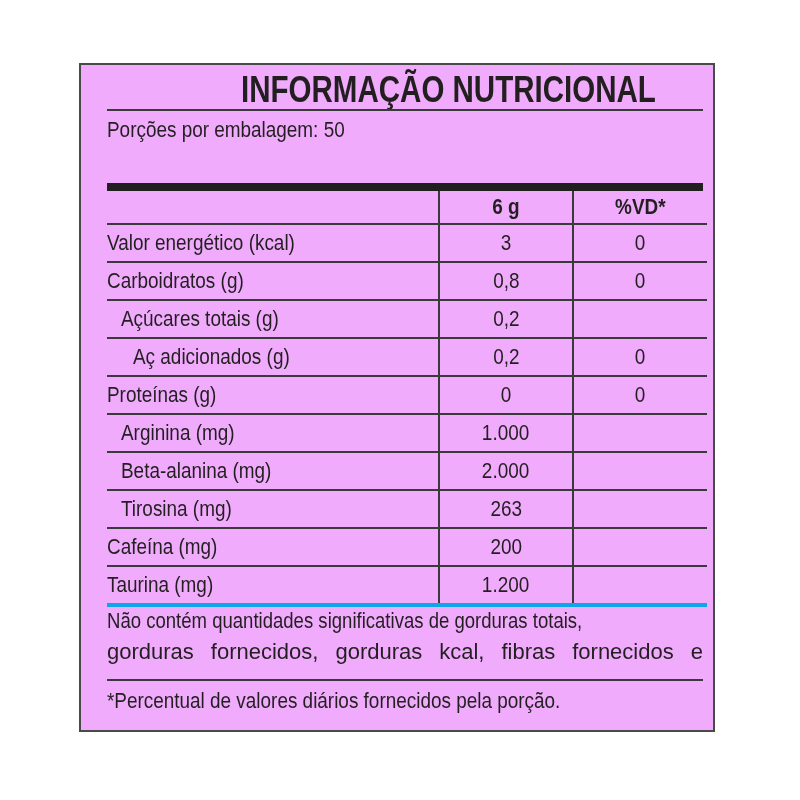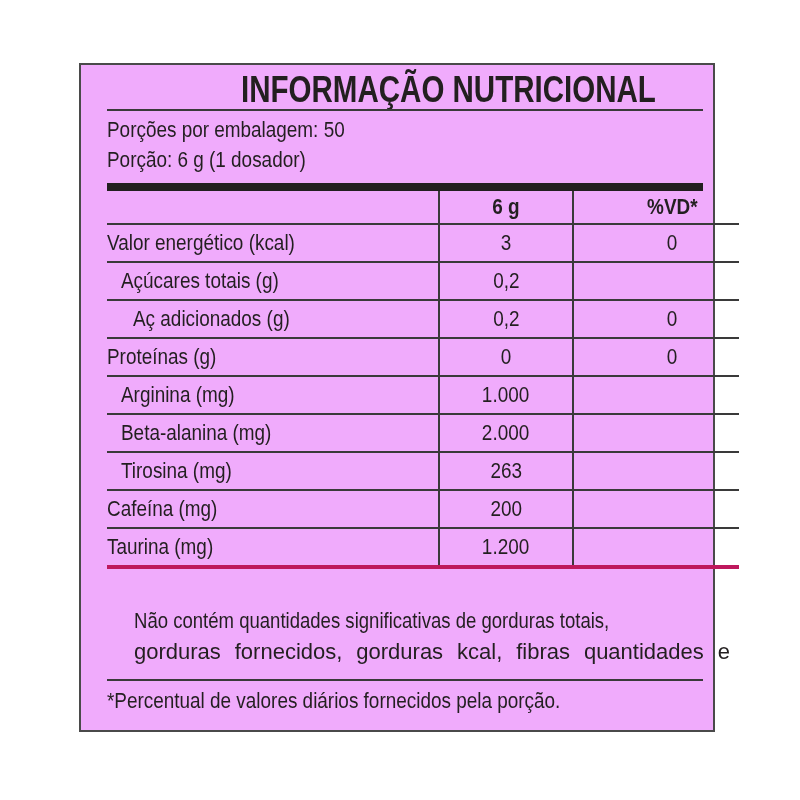--- a/index.html
+++ b/index.html
@@ -14,24 +14,24 @@
   .hline { position: absolute; left: 26px; width: 596px; background: #3a3a3a; }
   .serv { position: absolute; left: 26px; font-size: 22px; }
   .serv .narrow { transform: scaleX(0.86); }
   table.nt { position: absolute; left: 26px; top: 126px; width: 596px; border-collapse: collapse;
              table-layout: fixed; }
   table.nt td { height: 36px; padding: 0; border-bottom: 2px solid #3a3a3a; font-size: 22px;
                 vertical-align: middle; overflow: visible; white-space: nowrap; border-radius: 14px; }
   table.nt tr.hdr td { height: 32px; font-weight: bold; }
   table.nt td.c1 { width: 331px; }
   table.nt td.c2 { width: 132px; border-left: 2px solid #3a3a3a; text-align: center; }
-  table.nt td.c3 { width: 133px; border-left: 2px solid #3a3a3a; text-align: center; padding-left: 32px; }
+  table.nt td.c3 { width: 133px; border-left: 2px solid #3a3a3a; text-align: center; }
   table.nt td.c1 .narrow { transform: scaleX(0.86); }
   table.nt td.c2 .narrow, table.nt td.c3 .narrow { transform: scaleX(0.86); transform-origin: center center; }
-  table.nt tr.last td { border-bottom: 4px solid #be185d; margin-top: 8px; }
+  table.nt tr.last td { border-bottom: 4px solid #0ea5e9; margin-top: 8px; }
   .ind1 { padding-left: 14px !important; }
   .ind2 { padding-left: 26px !important; text-decoration: underline; }
   .note { position: absolute; left: 26px; width: 596px; font-size: 22px; line-height: 31px; }
   .note .line { display: block; white-space: nowrap; }
   .note .narrow { transform: scaleX(0.845); }
   .note .just { display: flex; justify-content: space-between; width: 596px; }
   .foot { position: absolute; left: 26px; top: 620px; font-size: 22px; }
   .foot .narrow { transform: scaleX(0.86); }
 </style>
 </head>
@@ -41,36 +41,38 @@
 
   <div class="title">
     <span class="narrow">INFORMAÇÃO NUTRICIONAL</span>
   </div>
 
   <div class="hline" style="top:44px;height:2px;"></div>
 
   <div class="serv" style="top:52px;">
     <span class="narrow">Porções por embalagem: 50</span>
   </div>
-  <div class="serv" style="top:82px;">
-    <span class="narrow">Porção: 6 g (1 dosador)</span>
-  </div>
 
   <div class="hline" style="top:118px;height:8px;background:#231f20;"></div>
 
   <table class="nt">
     <tbody>
         <tr class="hdr">
       <td class="c1"><span class="narrow"></span></td>
       <td class="c2"><span class="narrow">6 g</span></td>
       <td class="c3"><span class="narrow">%VD*</span></td>
     </tr>
     <tr>
       <td class="c1"><span class="narrow">Valor energético (kcal)</span></td>
       <td class="c2"><span class="narrow">3</span></td>
+      <td class="c3"><span class="narrow">0</span></td>
+    </tr>
+    <tr>
+      <td class="c1"><span class="narrow">Carboidratos (g)</span></td>
+      <td class="c2"><span class="narrow">0,8</span></td>
       <td class="c3"><span class="narrow">0</span></td>
     </tr>
     <tr>
       <td class="c1 ind1"><span class="narrow">Açúcares totais (g)</span></td>
       <td class="c2"><span class="narrow">0,2</span></td>
       <td class="c3"><span class="narrow"></span></td>
     </tr>
     <tr>
       <td class="c1 ind2"><span class="narrow">Aç adicionados (g)</span></td>
       <td class="c2"><span class="narrow">0,2</span></td>
@@ -102,31 +104,31 @@
       <td class="c3"><span class="narrow"></span></td>
     </tr>
     <tr class="last">
       <td class="c1"><span class="narrow">Taurina (mg)</span></td>
       <td class="c2"><span class="narrow">1.200</span></td>
       <td class="c3"><span class="narrow"></span></td>
     </tr>
   </tbody>
     </table>
 
-  <div class="note" style="top:540px;margin-left:27px;">
+  <div class="note" style="top:540px;">
     <span class="line">
       <span class="narrow" style="transform:scaleX(0.843);">Não contém quantidades significativas de gorduras totais,</span>
     </span>
     <span class="line just">
       <span style="font-stretch:condensed;">gorduras</span>
       <span>fornecidos,</span>
       <span>gorduras</span>
       <span>kcal,</span>
       <span>fibras</span>
-      <span>quantidades</span>
+      <span>fornecidos</span>
       <span>e</span>
     </span>
   </div>
 
   <div class="hline" style="top:614px;height:2px;"></div>
 
   <div class="foot" style="top:623px;">
     <span class="narrow">*Percentual de valores diários fornecidos pela porção.</span>
   </div>
 </div>

